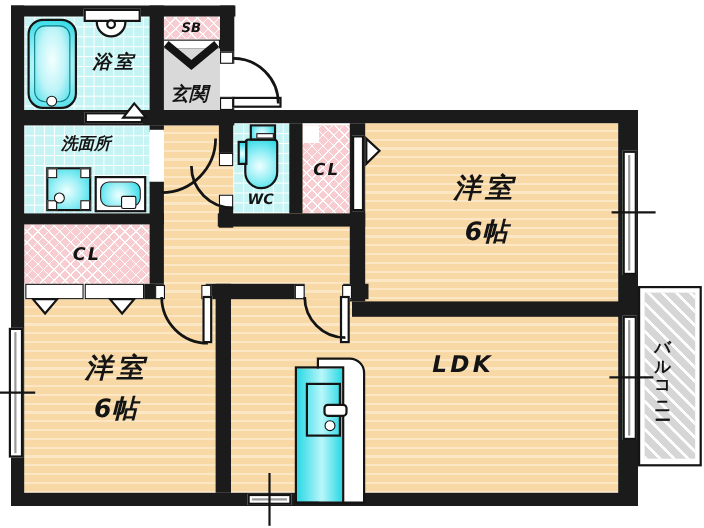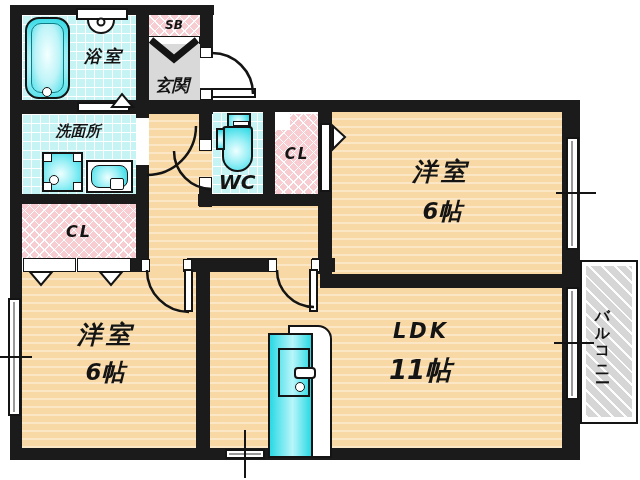--- a/index.html
+++ b/index.html
@@ -152,24 +152,23 @@
       <line x1="556" y1="193" x2="596" y2="193"></line>
       <line x1="554" y1="343" x2="594" y2="343"></line>
       <line x1="245" y1="430" x2="245" y2="478"></line>
     </g>
   </svg>
 
   <div class="label" style="left:104px;top:56px;font-size:17px;letter-spacing:3px;">浴室</div>
   <div class="label" style="left:174px;top:25px;font-size:12px;">SB</div>
   <div class="label" style="left:172px;top:73px;font-size:17px;margin-top:12px;">玄関</div>
   <div class="label" style="left:78px;top:131px;font-size:15px;">洗面所</div>
-  <div class="label" style="left:237px;top:182px;font-size:20px;">WC</div>
+  <div class="label" style="left:237px;top:182px;font-size:13px;">WC</div>
   <div class="label" style="left:79px;top:231px;font-size:16px;letter-spacing:2px;">CL</div>
   <div class="label" style="left:297px;top:154px;font-size:15px;letter-spacing:2px;">CL</div>
   <div class="label" style="left:441px;top:171px;font-size:25px;letter-spacing:4px;">洋室</div>
   <div class="label" style="left:442px;top:211px;font-size:23px;">6帖</div>
   <div class="label" style="left:106px;top:334px;font-size:25px;letter-spacing:4px;">洋室</div>
   <div class="label" style="left:105px;top:372px;font-size:23px;">6帖</div>
   <div class="label" style="left:421px;top:331px;font-size:21px;letter-spacing:3px;">LDK</div>
-  <div class="label" style="left:420px;top:370px;font-size:26px;">11帖</div>
   <div class="label vertical" style="left:602px;top:337px;font-size:15px;font-style:normal;">バルコニー</div>
 
 </div>
 
 </body></html>

